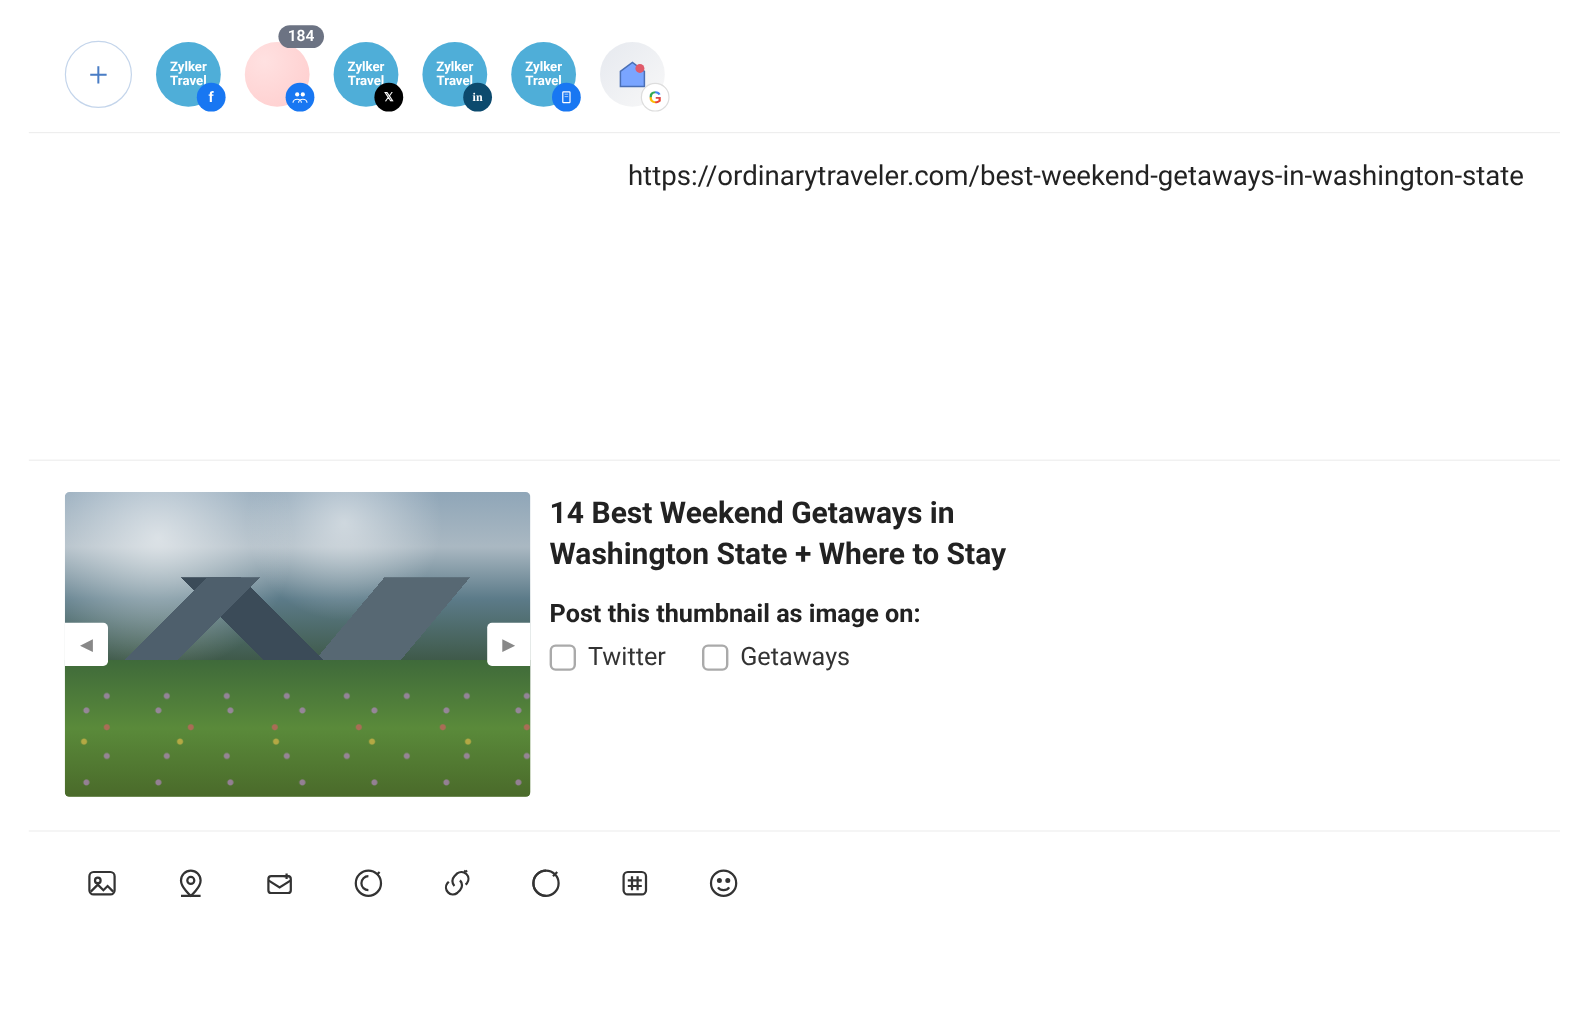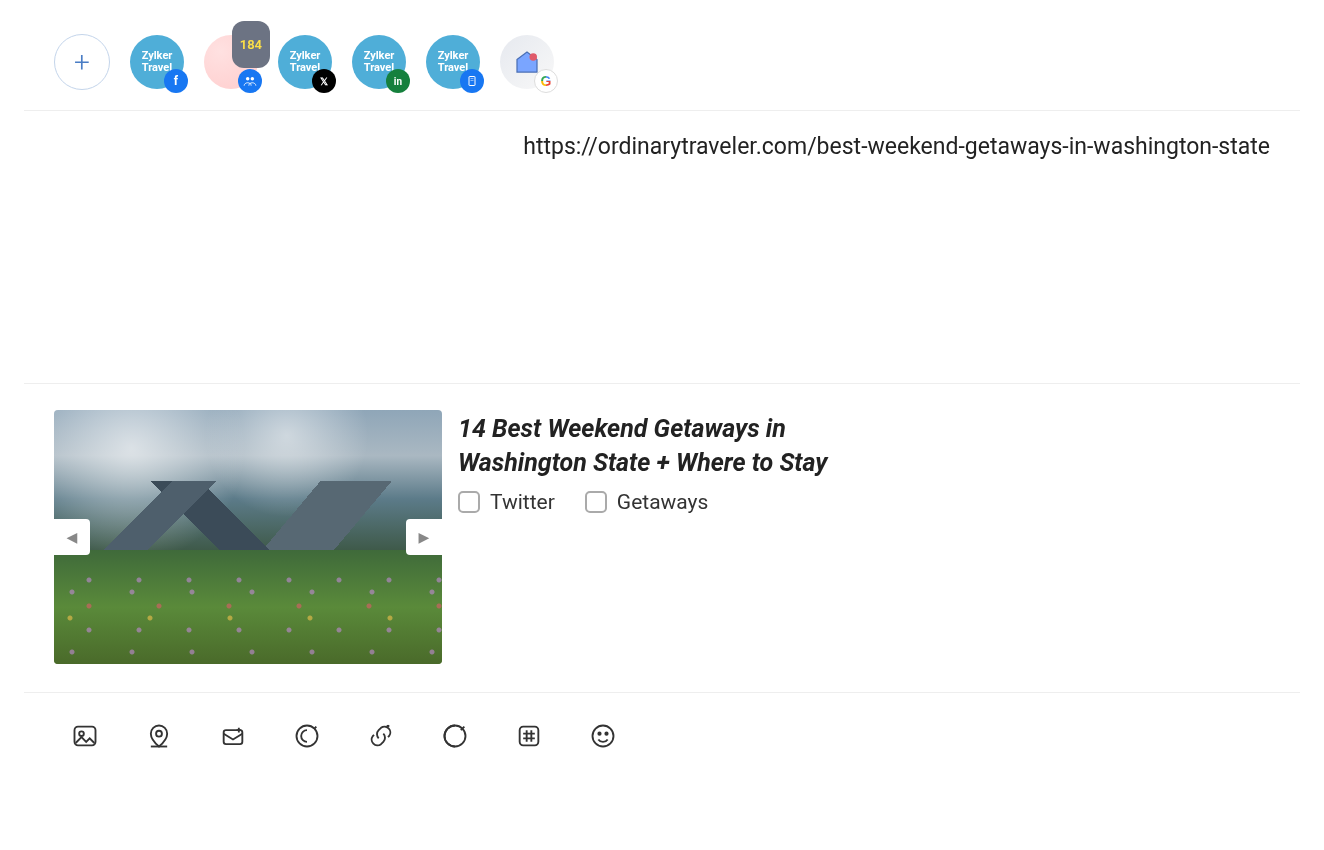--- a/index.html
+++ b/index.html
@@ -77,32 +77,32 @@
     display: flex;
     align-items: center;
     justify-content: center;
     font-size: 12px;
     font-weight: 700;
     color: #fff;
   }
   .net-badge.fb { background: #1877f2; }
   .net-badge.group { background: #1877f2; }
   .net-badge.x { background: #000; font-size:10px; }
-  .net-badge.li { background: #15803d; font-size:10px; }
+  .net-badge.li { background: #0c4a6e; font-size:10px;font-family:Liberation Serif, serif; }
   .net-badge.page { background: #1877f2; }
   .net-badge.g { background: #fff; border:1px solid #ddd; }
   .count-badge {
     position: absolute;
     top: -14px;
     right: -12px;
     background: #6c7383;
-    color: #fde047;
+    color: #ffffff;
     font-size: 13px;
     font-weight: 600;
-    padding: 16px 8px;
+    padding: 2px 8px;
     border-radius: 12px;
   }
 
   .compose-area {
     padding: 20px 30px 10px 30px;
     min-height: 272px;
   }
   .url-text {
     font-size: 23px;
     color: #222;
@@ -186,22 +186,21 @@
   .preview-info {
     flex: 1;
     padding-top: 2px;
     max-width: 460px;
   }
   .preview-title {
     font-size: 25px;
     font-weight: 700;
     color: #222;
     line-height: 1.35;
-    margin-bottom: 10px;
-    font-style: italic;
+    margin-bottom: 20px;
   }
   .preview-desc {
     font-size: 21px;
     color: #444;
     line-height: 1.45;
     margin-bottom: 14px;
   }
   .post-as-label {
     font-size: 21px;
     font-weight: 700;
@@ -337,20 +336,21 @@
     <div class="thumb-img">
       <div class="mountains"></div>
       <div class="meadow"></div>
       <div class="flowers"></div>
     </div>
     <div class="arrow-btn arrow-left">◀</div>
     <div class="arrow-btn arrow-right">▶</div>
   </div>
   <div class="preview-info">
     <div class="preview-title">14 Best Weekend Getaways in Washington State + Where to Stay</div>
+    <div class="post-as-label">Post this thumbnail as image on:</div>
     <div class="checkbox-row">
       <label class="check-item">
         <span class="check-box"></span>
         <span>Twitter</span>
       </label>
       <label class="check-item">
         <span class="check-box"></span>
         <span>Getaways</span>
       </label>
     </div>

